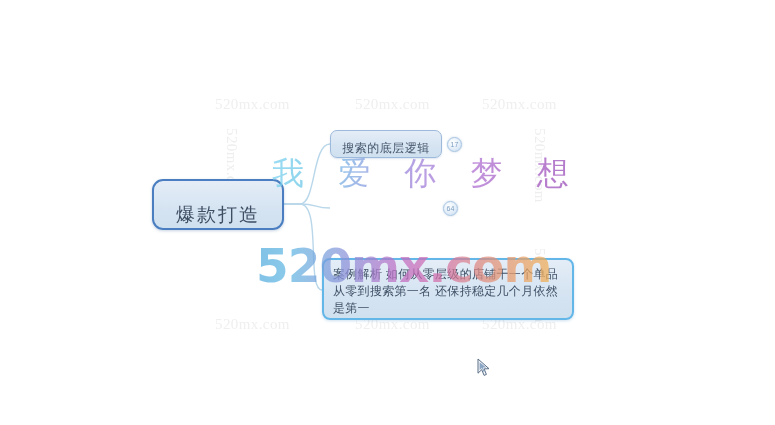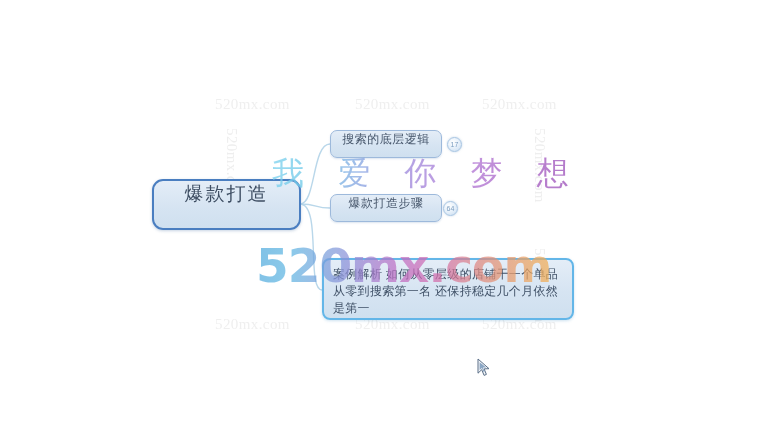--- a/index.html
+++ b/index.html
@@ -59,28 +59,28 @@
   }
 
   
   .node {
     position: absolute;
     z-index: 3;
     box-sizing: border-box;
     background: linear-gradient(to bottom, #e4edf7 0%, #d6e4f2 55%, #cfe0ef 100%);
     border-radius: 9px;
     display: flex;
-    align-items: flex-start;
+    align-items: flex-end;
     justify-content: center;
     color: #3a4a5e;
   }
   .node-root {
     left: 152px;
     top: 179px;
-    width: 149px;
+    width: 132px;
     height: 51px;
     border: 2px solid #4a7ec0;
     border-radius: 11px;
     box-shadow: 0 1px 3px rgba(70,110,160,0.30);
   }
   .node-root .node-text {
     font-size: 19px;
     letter-spacing: 2px;
     color: #3e4e63;
   }
@@ -212,23 +212,20 @@
     <span class="node-text">爆款打造</span>
   </div>
 
   <div class="node node-child node-child-1">
     <span class="node-text">搜索的底层逻辑</span>
   </div>
   <div class="badge badge-1">
     <span>17</span>
   </div>
 
-  <div class="node node-child node-child-2">
-    <span class="node-text">爆款打造步骤</span>
-  </div>
   <div class="badge badge-2">
     <span>64</span>
   </div>
 
   <div class="node node-note">
     <span class="node-text">案例解析 如何从零层级的店铺干一个单品从零到搜索第一名 还保持稳定几个月依然是第一</span>
   </div>
 
   <div class="wm-big wm-hanzi">我 爱 你 梦 想</div>
   <div class="wm-big wm-domain">520mx.com</div>

